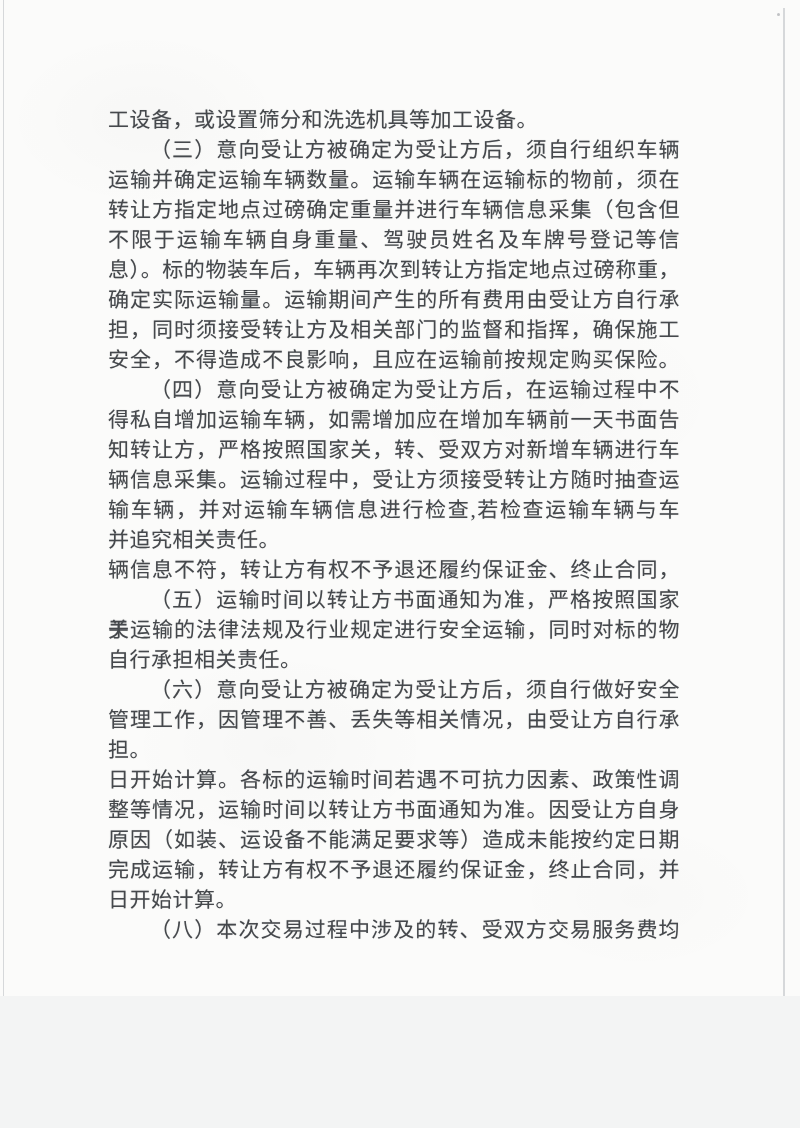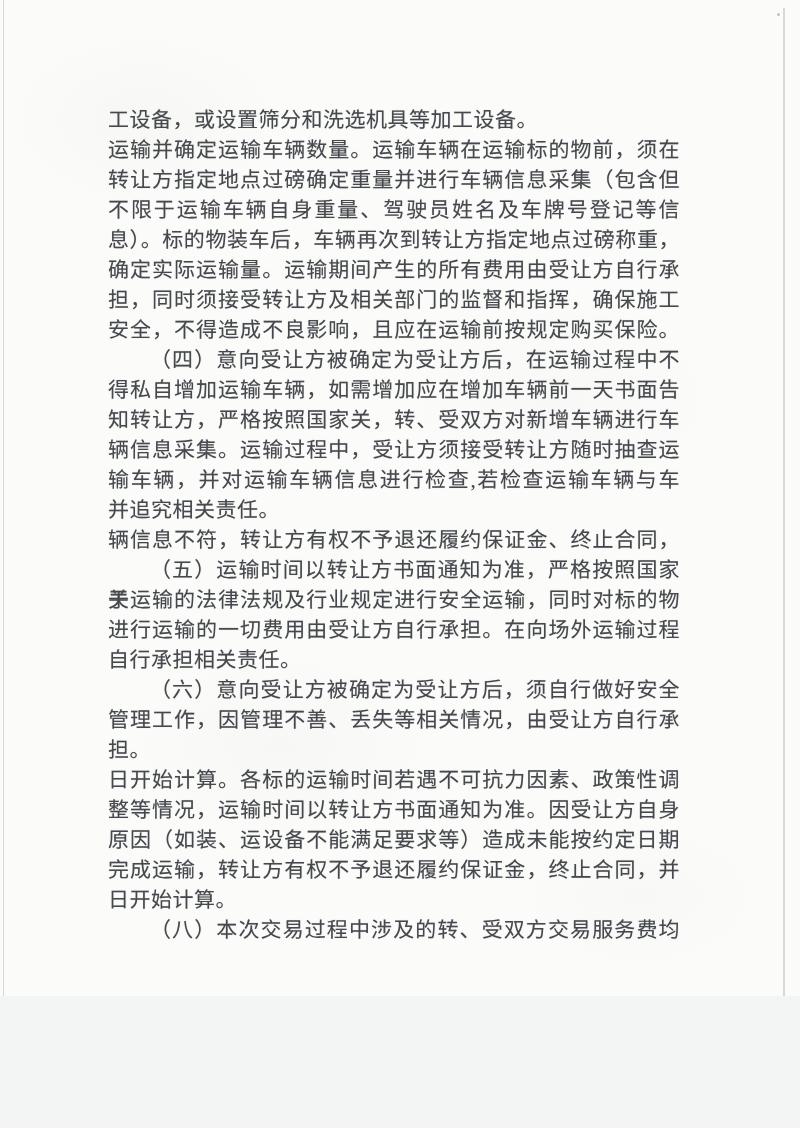--- a/index.html
+++ b/index.html
@@ -69,37 +69,37 @@
     text-align:justify;
     text-align-last:justify;
   }
 </style>
 </head>
 <body>
 
 <div class="scan">
   <div class="text-block" id="text-block">
       <div class="line">工设备，或设置筛分和洗选机具等加工设备。</div>
+      <div class="line indent fill">（三）意向受让方被确定为受让方后，须自行组织车辆</div>
       <div class="line fill">运输并确定运输车辆数量。运输车辆在运输标的物前，须在</div>
       <div class="line fill">转让方指定地点过磅确定重量并进行车辆信息采集（包含但</div>
       <div class="line fill">不限于运输车辆自身重量、驾驶员姓名及车牌号登记等信</div>
       <div class="line fill">息）。标的物装车后，车辆再次到转让方指定地点过磅称重，</div>
       <div class="line fill">确定实际运输量。运输期间产生的所有费用由受让方自行承</div>
       <div class="line fill">担，同时须接受转让方及相关部门的监督和指挥，确保施工</div>
       <div class="line fill">安全，不得造成不良影响，且应在运输前按规定购买保险。</div>
       <div class="line indent fill">（四）意向受让方被确定为受让方后，在运输过程中不</div>
       <div class="line fill">得私自增加运输车辆，如需增加应在增加车辆前一天书面告</div>
       <div class="line fill">知转让方，严格按照国家关，转、受双方对新增车辆进行车</div>
       <div class="line fill">辆信息采集。运输过程中，受让方须接受转让方随时抽查运</div>
       <div class="line fill">输车辆，并对运输车辆信息进行检查,若检查运输车辆与车</div>
       <div class="line">并追究相关责任。</div>
       <div class="line fill">辆信息不符，转让方有权不予退还履约保证金、终止合同，</div>
       <div class="line indent fill">（五）运输时间以转让方书面通知为准，严格按照国家关</div>
       <div class="line fill">于运输的法律法规及行业规定进行安全运输，同时对标的物</div>
-      <div class="line fill">进行运输的一切费用由受让方自行承担。在向场外运输过程</div>
       <div class="line">自行承担相关责任。</div>
       <div class="line indent fill">（六）意向受让方被确定为受让方后，须自行做好安全</div>
       <div class="line fill">管理工作，因管理不善、丢失等相关情况，由受让方自行承</div>
       <div class="line">担。</div>
       <div class="line fill">日开始计算。各标的运输时间若遇不可抗力因素、政策性调</div>
       <div class="line fill">整等情况，运输时间以转让方书面通知为准。因受让方自身</div>
       <div class="line fill">原因（如装、运设备不能满足要求等）造成未能按约定日期</div>
       <div class="line fill">完成运输，转让方有权不予退还履约保证金，终止合同，并</div>
       <div class="line">日开始计算。</div>
       <div class="line indent fill">（八）本次交易过程中涉及的转、受双方交易服务费均</div>

